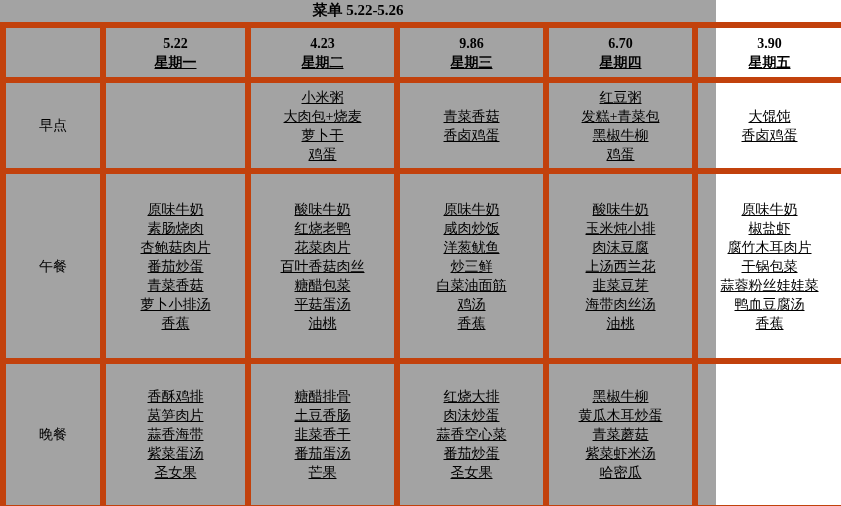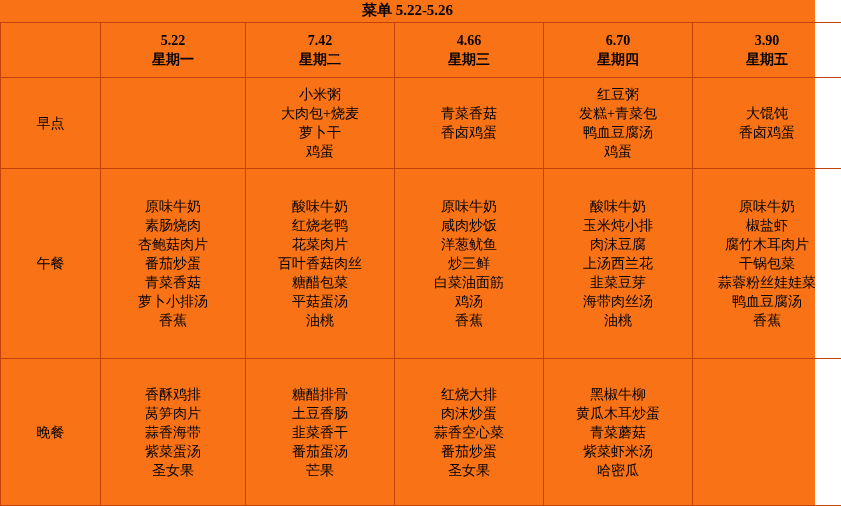--- a/index.html
+++ b/index.html
@@ -3,39 +3,39 @@
 <meta charset="utf-8">
 <style>
   * { margin: 0; padding: 0; box-sizing: border-box; }
   html, body {
     width: 841px;
     background: #ffffff;
     font-family: "Liberation Serif", "DejaVu Serif", serif;
     color: #000000;
   }
   .page {
-    width: 815px;
+    width: 716px;
     height: 506px;
-    background: #f97316;
+    background: #a3a3a3;
   }
   .menu-title {
     height: 22px;
     line-height: 20px;
     text-align: center;
     font-weight: bold;
     font-size: 15px;
   }
   table.menu-table {
     width: 841px;
     border-collapse: collapse;
     table-layout: fixed;
   }
   table.menu-table th,
   table.menu-table td {
-    border: 1px solid #c2410c;
+    border: 6px solid #c2410c;
     text-align: center;
     vertical-align: middle;
     font-size: 14px;
     line-height: 19px;
     padding: 2px 1px;
     overflow: hidden;
   }
   table.menu-table th {
     font-weight: bold;
   }
@@ -43,23 +43,24 @@
   tr.row-breakfast td { height: 91px; }
   tr.row-lunch td { height: 190px; }
   tr.row-dinner td { height: 147px; margin-left: 35px; }
   .row-label {
     font-weight: normal;
     font-size: 14px;
     font-family: Liberation Serif, serif;
   }
   td.dish-cell {
     white-space: pre-line;
+    text-decoration: underline;
   }
   .hdr-date { display: block; }
-  .hdr-weekday { display: block; }
+  .hdr-weekday { display: block; text-decoration: underline; }
 </style>
 </head>
 <body>
 
 <div class="page">
 
   <div class="menu-title">菜单 5.22-5.26</div>
 
   <table class="menu-table">
     <colgroup>
@@ -72,25 +73,25 @@
     </colgroup>
 
     <tbody>
         <tr class="header-row">
       <th></th>
       <th>
         <span class="hdr-date">5.22</span>
         <span class="hdr-weekday">星期一</span>
       </th>
       <th>
-        <span class="hdr-date">7.42</span>
+        <span class="hdr-date">4.23</span>
         <span class="hdr-weekday">星期二</span>
       </th>
       <th>
-        <span class="hdr-date">4.66</span>
+        <span class="hdr-date">9.86</span>
         <span class="hdr-weekday">星期三</span>
       </th>
       <th>
         <span class="hdr-date">6.70</span>
         <span class="hdr-weekday">星期四</span>
       </th>
       <th>
         <span class="hdr-date">3.90</span>
         <span class="hdr-weekday">星期五</span>
       </th>
@@ -100,21 +101,21 @@
       <td class="row-label">早点</td>
       <td class="dish-cell"></td>
       <td class="dish-cell">小米粥
 大肉包+烧麦
 萝卜干
 鸡蛋</td>
       <td class="dish-cell">青菜香菇
 香卤鸡蛋</td>
       <td class="dish-cell">红豆粥
 发糕+青菜包
-鸭血豆腐汤
+黑椒牛柳
 鸡蛋</td>
       <td class="dish-cell">大馄饨
 香卤鸡蛋</td>
     </tr>
 
     <tr class="row-lunch">
       <td class="row-label">午餐</td>
       <td class="dish-cell">原味牛奶
 素肠烧肉
 杏鲍菇肉片

